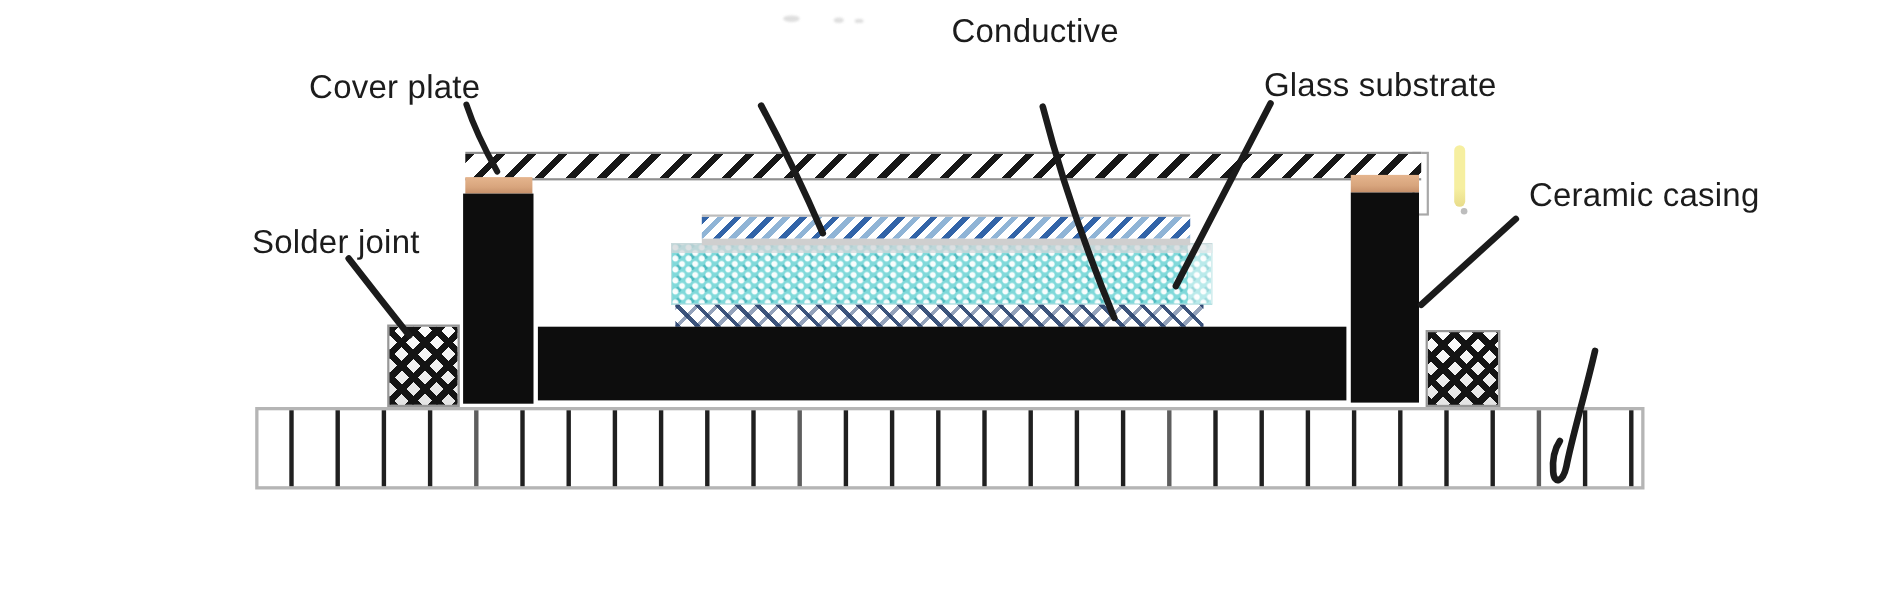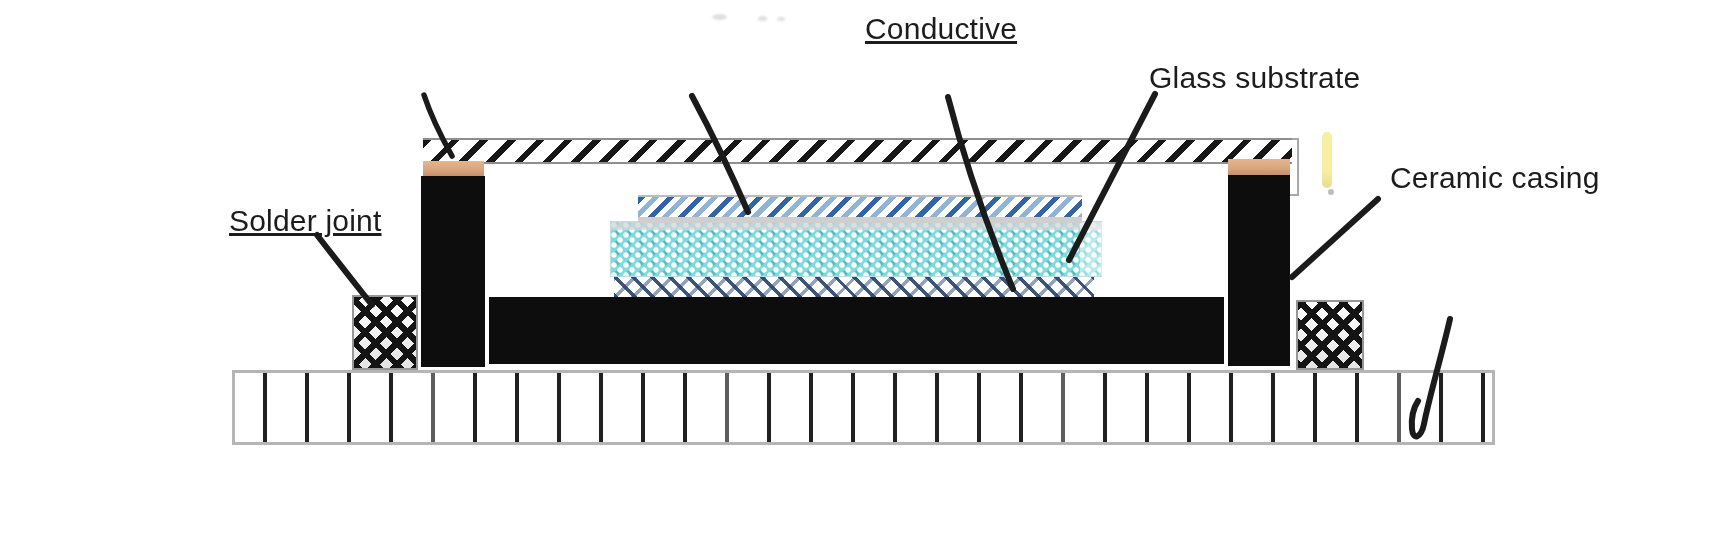--- a/index.html
+++ b/index.html
@@ -142,26 +142,27 @@
       <div class="pcb-pin" style="left: 952px;"></div>
       <div class="pcb-pin" style="left: 994px;"></div>
       <div class="pcb-pin" style="left: 1036px;"></div>
       <div class="pcb-pin" style="left: 1078px;"></div>
       <div class="pcb-pin" style="left: 1120px;"></div>
       <div class="pcb-pin lite" style="left: 1162px;"></div>
       <div class="pcb-pin" style="left: 1204px;"></div>
       <div class="pcb-pin" style="left: 1246px;"></div>
     </div>
 
-  <div class="lbl lbl2" style="left:865px;top:4px;text-decoration:underline;">
+  <div class="lbl" style="left:281px;top:62px;">Cover plate</div>
+  <div class="lbl lbl2" style="left:865px;top:4px;">
     <span>Conductive</span>
   </div>
   <div class="lbl" style="left:1149px;top:60px;">Glass substrate</div>
   <div class="lbl" style="left:1390px;top:160px;">Ceramic casing</div>
-  <div class="lbl" style="left:229px;top:203px;text-decoration:underline;">Solder joint</div>
+  <div class="lbl" style="left:229px;top:203px;">Solder joint</div>
 
   <svg id="leader-overlay" width="1720" height="540" viewBox="0 0 1720 540">
     <path d="M424,95 Q433,122 452,156" stroke-width="5.5"></path>
     <path d="M692,96 Q722,152 748,212" stroke-width="6"></path>
     <path d="M948,97 Q972,190 1013,289" stroke-width="6"></path>
     <path d="M1155,94 L1069,260" stroke-width="6"></path>
     <path d="M317,235 Q345,271 372,305" stroke-width="6"></path>
     <path d="M1378,199 L1292,277" stroke-width="6"></path>
     <path d="M1450,319 C1441,358 1429,398 1424,424 C1421,438 1413,441 1412,429 C1411,417 1414,407 1418,401" stroke-width="6"></path>
   </svg>

